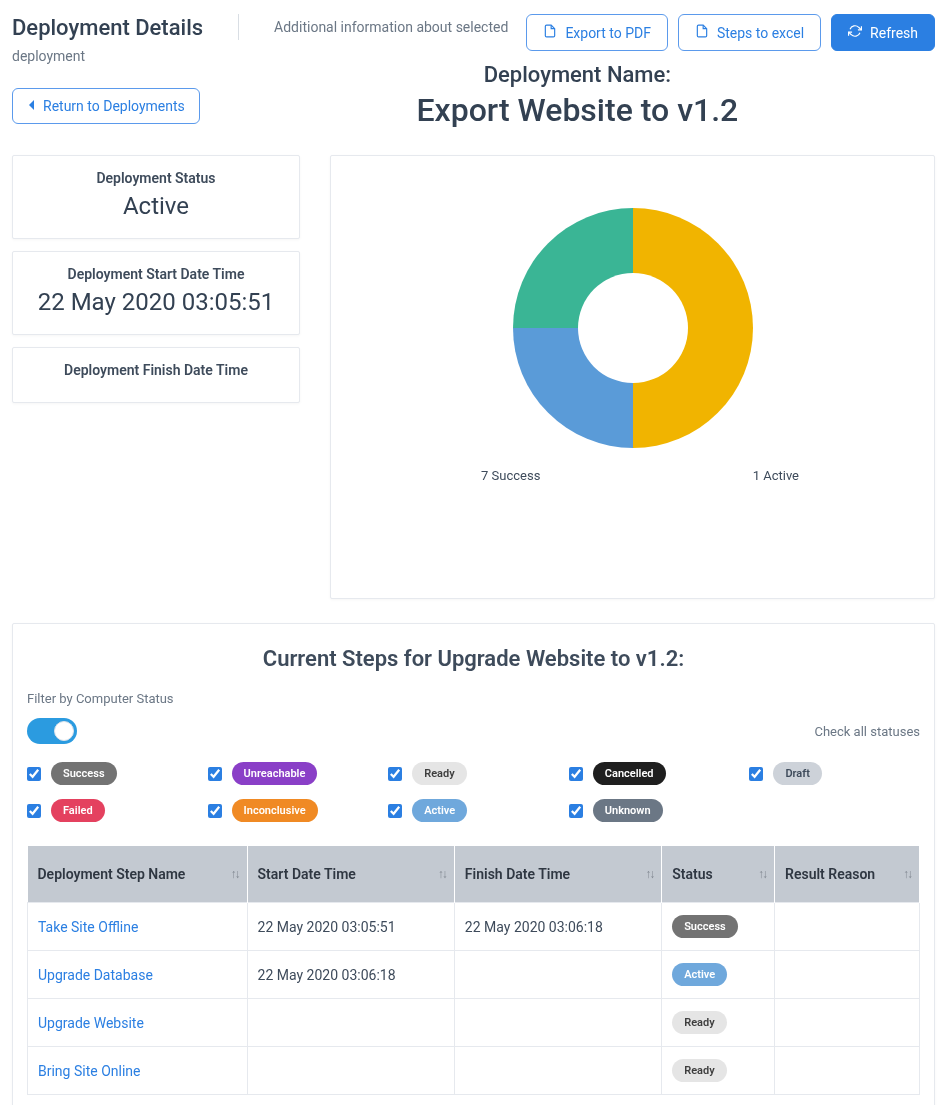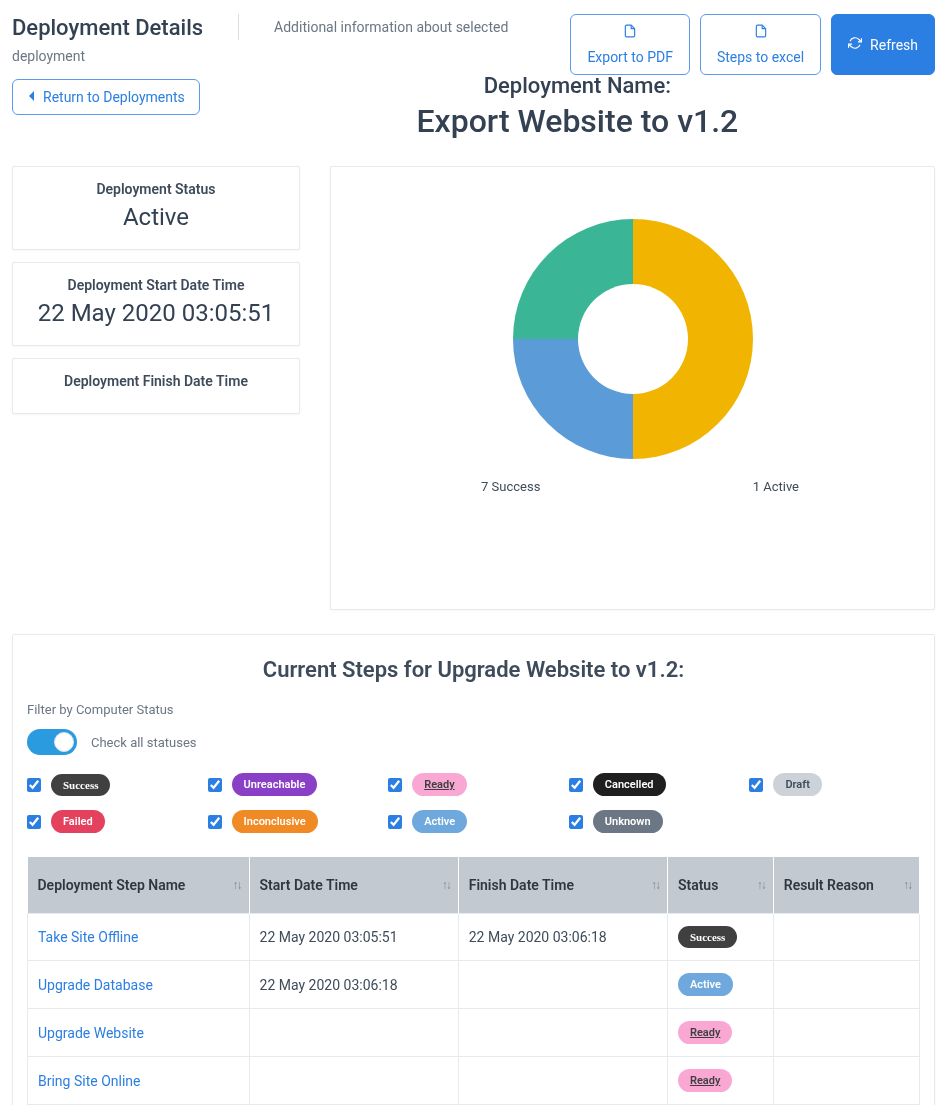--- a/index.html
+++ b/index.html
@@ -13,26 +13,26 @@
 
 
 .header-row { display:flex; align-items:flex-start; justify-content:space-between; padding-top:14px; gap:10px;}
 .header-left { display:flex; flex-direction:column; }
 .title-block { display:flex; align-items:center; gap:31px; }
 .page-title { font-size:22px; font-weight:500; color:#334152; }
 .title-divider { width:1px; height:26px; background:#d9dee4; margin:0 4px; }
 .page-subtitle { font-size:14px; color:#6b7785; font-weight:400; }
 .header-buttons { display:flex; gap:10px; }
 .btn { display:inline-flex; align-items:center; gap:8px; padding:9px 16px; border-radius:6px; font-size:14px; cursor:pointer; border:1px solid transparent; background:none; font-family:inherit; }
-.btn-outline-blue { border-color:#5b9aec; color:#2b7fe2; background:#fff;flex-direction:column; }
+.btn-outline-blue { border-color:#5b9aec; color:#2b7fe2; background:#fff; }
 .btn-solid-blue { background:#2b7fe2; color:#fff; border-color:#2b7fe2; }
 .btn svg { width:14px; height:14px; }
 
 
-.return-row { margin-top:4px; }
+.return-row { margin-top:24px; }
 .back-btn { display:inline-flex; align-items:center; gap:8px; padding:9px 14px; border:1px solid #5b9aec; border-radius:6px; color:#2b7fe2; background:#fff; font-size:14px; cursor:pointer; font-family:inherit; }
 .back-btn svg { width:8px; height:12px; }
 
 
 .page-heading { text-align:center; margin-top:-2px; }
 .page-heading .label { font-size:22px; color:#334152; font-weight:500; }
 .page-heading .value { font-size:32px; font-weight:500; color:#334152; margin-top:4px; }
 
 
 .cols { display:flex; gap:30px; margin-top:26px; align-items:flex-start; }
@@ -45,32 +45,32 @@
 .chart-wrap { position:relative; width:100%; height:360px; }
 .donut { width:240px; height:240px; margin:34px auto 0; border-radius:50%; position:relative;
   background: conic-gradient(#f1b400 0deg 180deg, #5a9bd8 180deg 270deg, #3ab595 270deg 360deg); }
 .donut::after { content:""; position:absolute; top:50%; left:50%; width:110px; height:110px; background:#fff; border-radius:50%; transform:translate(-50%,-50%); }
 .chart-label { position:absolute; font-size:13px; color:#3e4b5b; }
 
 
 .panel { margin-top:24px; background:#fff; border:1px solid #e6e9ee; box-shadow:0 1px 3px rgba(0,0,0,0.04); padding:22px 14px 24px; border-radius:2px; }
 .panel-title { text-align:center; font-size:22px; font-weight:600; color:#3e4b5b; margin-bottom:20px; }
 .filter-label { font-size:13px; color:#6b7785; margin-bottom:12px;margin-top:15px; }
-.toggle-row { display:flex; align-items:center; gap:14px; margin-bottom:18px; }
+.toggle-row { display:flex; align-items:center; gap:14px; margin-bottom:18px;justify-content:space-between; }
 .toggle { width:50px; height:26px; border-radius:26px; background:#2b9be0; position:relative; cursor:pointer; }
 .toggle .knob { position:absolute; right:3px; top:3px; width:20px; height:20px; border-radius:50%; background:#fff; border:1px solid #dde3ea; }
 .toggle-text { font-size:13px; color:#6b7785; }
 
 .status-filters { display:grid; grid-template-columns:repeat(5,1fr); gap:14px 10px; margin-bottom:24px; }
 .status-item { display:flex; align-items:center; gap:10px; }
 .cb { width:14px; height:14px; accent-color:#2b7fe2; cursor:pointer; }
 .badge { display:inline-block; padding:5px 12px; border-radius:14px; font-size:11px; font-weight:600; color:#fff; }
-.badge-success { background:#404040;font-family:Liberation Serif, serif; }
+.badge-success { background:#737373; }
 .badge-unreach { background:#8a3fc7; }
-.badge-ready { background:#f9a8d4; color:#3e3e3e;text-decoration:underline; }
+.badge-ready { background:#e5e5e5; color:#3e3e3e; }
 .badge-cancel { background:#1f1f1f; }
 .badge-draft { background:#cdd2d9; color:#3e4b5b; }
 .badge-failed { background:#e4415f; }
 .badge-inconc { background:#f08a24; }
 .badge-active { background:#6fa8dc; }
 .badge-unknown { background:#6b7785; }
 
 
 table { width:100%; border-collapse:collapse; font-size:14px; }
 thead th { background:#c3c9d1; text-align:left; padding:20px 10px; font-weight:600; color:#2f3742; border-right:1px solid rgba(255,255,255,0.4); position:relative; }

